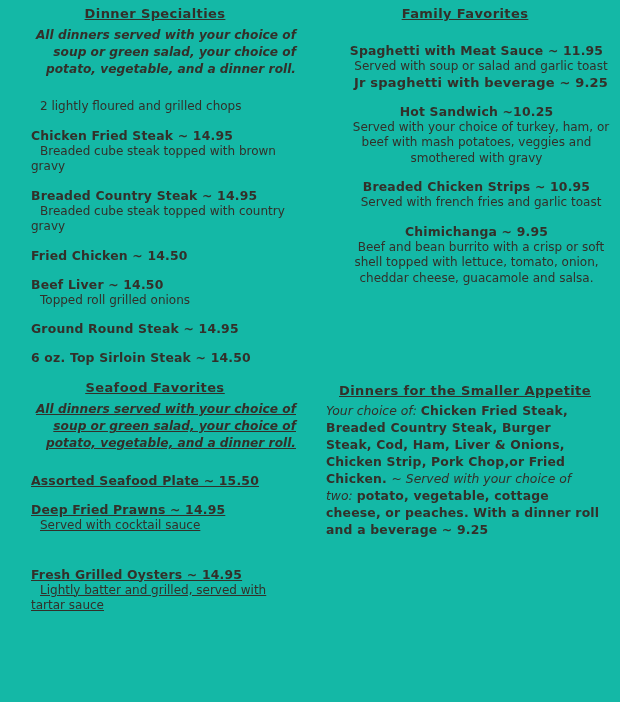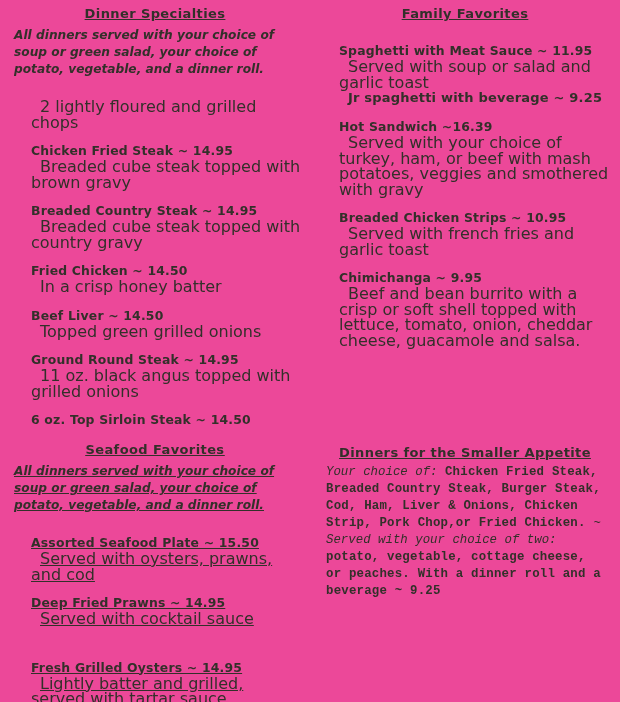--- a/index.html
+++ b/index.html
@@ -2,81 +2,80 @@
 <html><head>
 <meta charset="utf-8">
 <style>
   * { margin: 0; padding: 0; box-sizing: border-box; }
   html, body { width: 620px; }
   body { font-family: "DejaVu Sans", sans-serif; }
 
   .menu {
     width: 620px;
     height: 702px;
-    background: #ec4899;
+    background: #14b8a6;
     color: #33302a;
     display: flex;
     overflow: hidden;
     padding-top: 6px;
   }
   .col { width: 310px; flex: 0 0 310px; }
 
   .sec-title {
     font-size: 13px;
     font-weight: bold;
     text-align: center;
     text-decoration: underline;
     letter-spacing: 0.4px;
     line-height: 16px;
   }
   .intro {
     font-size: 12.2px;
     font-style: italic;
     font-weight: bold;
-    text-align: left;
+    text-align: right;
     line-height: 17px;
     margin-top: 5px;
     padding: 0 14px;
   }
 
   .items { display: block; }
   .item { margin-top: 13px; }
   .item.first { margin-top: 21px; }
   .item.gap-before { margin-top: 33px; }
 
   .col.left  .item { margin-left: 31px; margin-right: 8px; }
-  .col.right .item { margin-left: 29px; margin-right: 6px; }
+  .col.right .item { margin-left: 29px; margin-right: 6px; text-align: center; }
 
   .item .name {
     font-size: 12.4px;
     font-weight: bold;
     letter-spacing: 0.2px;
     line-height: 16px;
   }
   .item .desc {
-    font-size: 16px;
+    font-size: 12px;
     line-height: 15.5px;
     text-indent: 9px;
   }
   .item .extra {
     font-size: 13px;
     font-weight: bold;
     letter-spacing: 0.2px;
     line-height: 16px;
     text-indent: 9px;
   }
 
   .section-seafood { margin-top: 14px; text-decoration: underline; }
   .section-smaller { margin-top: 97px; }
 
   .mixed {
     margin: 3px 19px 0 16px;
     font-size: 12.4px;
     line-height: 17px;
-    font-family: Liberation Mono, monospace;
   }
   .mixed .it { font-style: italic; }
   .mixed .bd { font-weight: bold; letter-spacing: 0.2px; }
 </style>
 </head>
 <body>
 
 <div class="menu">
 
   <div class="col left">
@@ -91,43 +90,40 @@
         <div class="item">
           <div class="name">Chicken Fried Steak ~ 14.95</div>
           <div class="desc">Breaded cube steak topped with brown gravy</div>
         </div>
         <div class="item">
           <div class="name">Breaded Country Steak ~ 14.95</div>
           <div class="desc">Breaded cube steak topped with country gravy</div>
         </div>
         <div class="item">
           <div class="name">Fried Chicken ~ 14.50</div>
-          <div class="desc">In a crisp honey batter</div>
         </div>
         <div class="item">
           <div class="name">Beef Liver ~ 14.50</div>
-          <div class="desc">Topped green grilled onions</div>
+          <div class="desc">Topped roll grilled onions</div>
         </div>
         <div class="item">
           <div class="name">Ground Round Steak ~ 14.95</div>
-          <div class="desc">11 oz. black angus topped with grilled onions</div>
         </div>
         <div class="item">
           <div class="name">6 oz. Top Sirloin Steak ~ 14.50</div>
         </div>
       </div>
     </section>
 
     <section class="section-seafood">
       <h2 class="sec-title">Seafood Favorites</h2>
       <p class="intro">All dinners served with your choice of soup or green salad, your choice of potato, vegetable, and a dinner roll.</p>
       <div class="items">
         <div class="item first">
           <div class="name">Assorted Seafood Plate ~ 15.50</div>
-          <div class="desc">Served with oysters, prawns, and cod</div>
         </div>
         <div class="item">
           <div class="name">Deep Fried Prawns ~ 14.95</div>
           <div class="desc">Served with cocktail sauce</div>
         </div>
         <div class="item gap-before">
           <div class="name">Fresh Grilled Oysters ~ 14.95</div>
           <div class="desc">Lightly batter and grilled, served with tartar sauce</div>
         </div>
 
@@ -140,21 +136,21 @@
 
     <section>
       <h2 class="sec-title">Family Favorites</h2>
       <div class="items">
         <div class="item first">
           <div class="name">Spaghetti with Meat Sauce ~ 11.95</div>
           <div class="desc">Served with soup or salad and garlic toast</div>
           <div class="extra">Jr spaghetti with beverage ~ 9.25</div>
         </div>
         <div class="item">
-          <div class="name">Hot Sandwich ~16.39</div>
+          <div class="name">Hot Sandwich ~10.25</div>
           <div class="desc">Served with your choice of turkey, ham, or beef with mash potatoes, veggies and smothered with gravy</div>
         </div>
         <div class="item">
           <div class="name">Breaded Chicken Strips ~ 10.95</div>
           <div class="desc">Served with french fries and garlic toast</div>
         </div>
         <div class="item">
           <div class="name">Chimichanga ~ 9.95</div>
           <div class="desc">Beef and bean burrito with a crisp or soft shell topped with lettuce, tomato, onion, cheddar cheese, guacamole and salsa.</div>
         </div>

